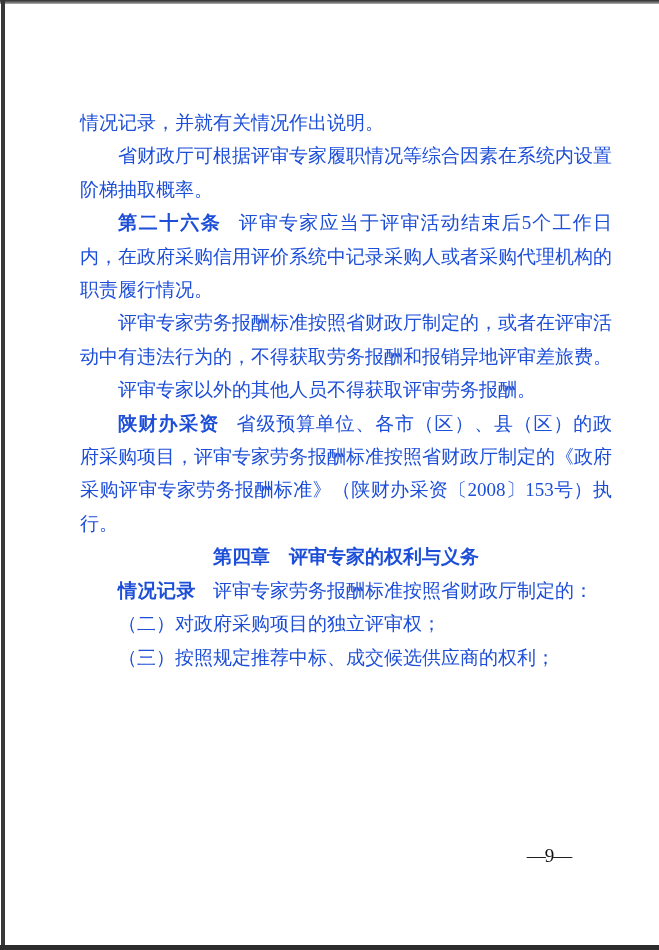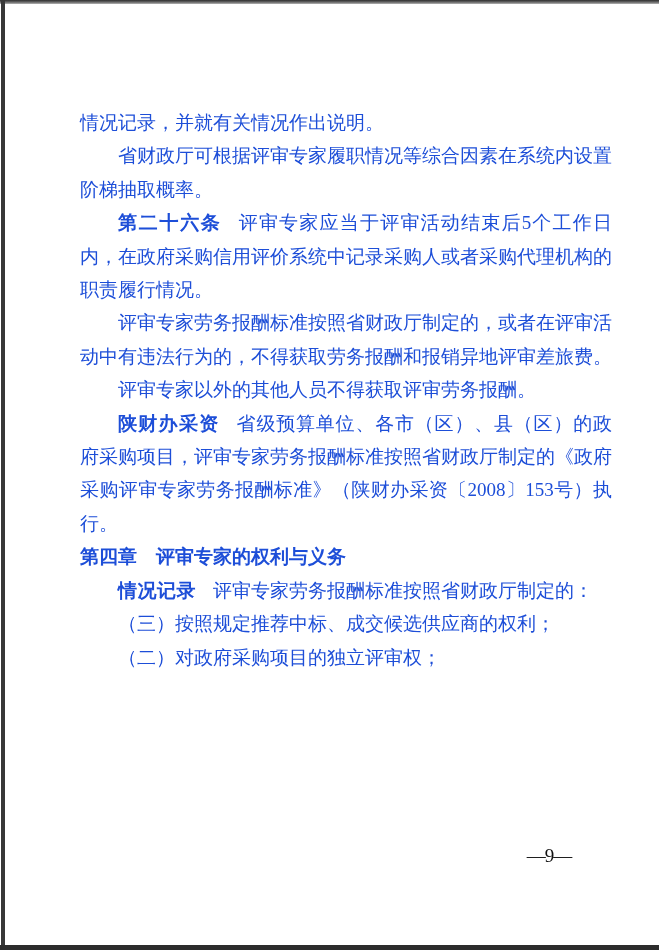--- a/index.html
+++ b/index.html
@@ -54,20 +54,21 @@
   p.para.indent {
     text-indent: 2em;
   }
   .article-no {
     font-family: Liberation Sans, sans-serif;
     font-weight: bold;
     margin-right: 0.9em;
     letter-spacing: 0.5px;
   }
   p.para.chapter {
+    text-align: center;
     text-indent: 0;
     font-family: "Liberation Sans", sans-serif;
     font-weight: bold;
   }
   .page-number {
     position: absolute;
     left: 499px;
     top: 845px;
     width: 100px;
     text-align: center;
@@ -85,17 +86,17 @@
 
 <div class="content" id="doc-content">
     <p class="para body"><span>情况记录，并就有关情况作出说明。</span></p>
     <p class="para body indent"><span>省财政厅可根据评审专家履职情况等综合因素在系统内设置阶梯抽取概率。</span></p>
     <p class="para article indent"><span class="article-no">第二十六条</span><span>评审专家应当于评审活动结束后5个工作日内，在政府采购信用评价系统中记录采购人或者采购代理机构的职责履行情况。</span></p>
     <p class="para body indent"><span>评审专家劳务报酬标准按照省财政厅制定的，或者在评审活动中有违法行为的，不得获取劳务报酬和报销异地评审差旅费。</span></p>
     <p class="para body indent"><span>评审专家以外的其他人员不得获取评审劳务报酬。</span></p>
     <p class="para article indent"><span class="article-no">陕财办采资</span><span>省级预算单位、各市（区）、县（区）的政府采购项目，评审专家劳务报酬标准按照省财政厅制定的《政府采购评审专家劳务报酬标准》（陕财办采资〔2008〕153号）执行。</span></p>
     <p class="para chapter"><span>第四章　评审专家的权利与义务</span></p>
     <p class="para article indent"><span class="article-no">情况记录</span><span>评审专家劳务报酬标准按照省财政厅制定的：</span></p>
+    <p class="para body indent"><span>（二）对政府采购项目的独立评审权；</span></p>
     <p class="para body indent"><span>（三）按照规定推荐中标、成交候选供应商的权利；</span></p>
-    <p class="para body indent"><span>（二）对政府采购项目的独立评审权；</span></p>
   </div>
 
 <div class="page-number">—9—</div>
 
 </body></html>

